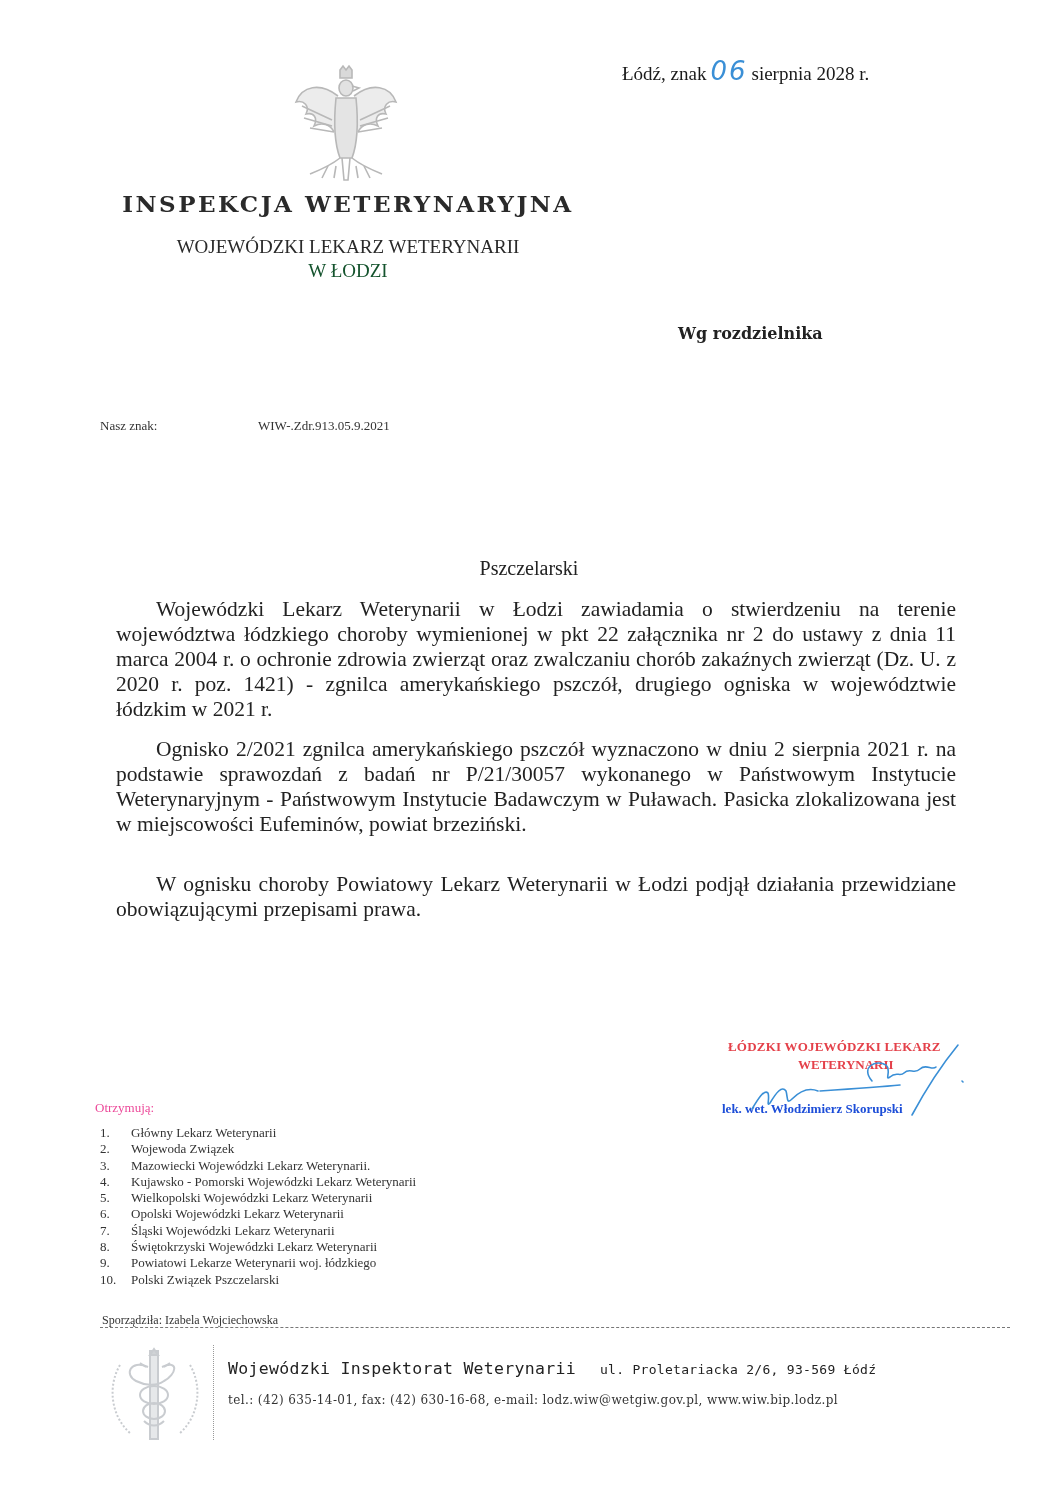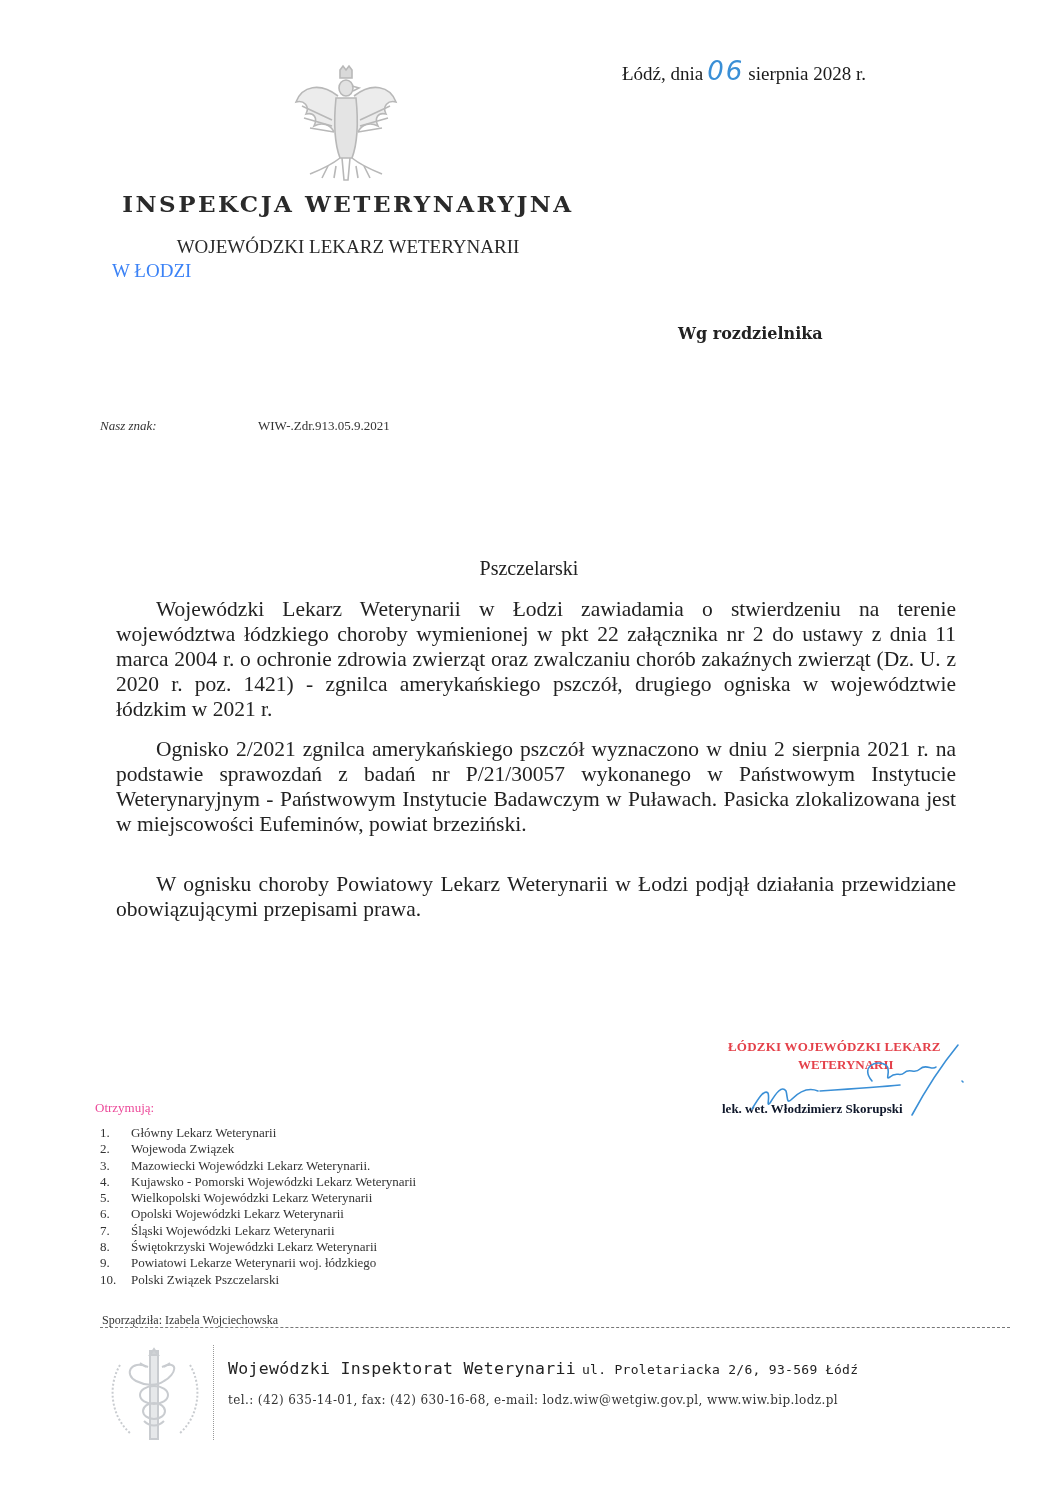--- a/index.html
+++ b/index.html
@@ -6,60 +6,60 @@
   body { width: 1058px; height: 1497px; position: relative; overflow: hidden; color: #1a1a1a; font-family: "DejaVu Serif", serif; }
   .abs { position: absolute; }
 
   .date { left: 622px; top: 56px; font-size: 19px; font-family: "Liberation Serif", serif; white-space: nowrap; }
   .date .hand { color: #3a8fd6; font-style: italic; font-weight: normal; font-size: 26px; font-family: "DejaVu Sans", sans-serif; letter-spacing: 2px; margin: 0 4px; }
 
   .eagle { left: 290px; top: 62px; width: 110px; height: 125px; }
 
   .org-title { left: 112px; top: 190px; width: 472px; text-align: center; font-family: "DejaVu Serif", serif; font-weight: bold; font-size: 23px; letter-spacing: 2.5px; color: #2a2a2a; }
   .org-sub1 { left: 112px; top: 236px; width: 472px; text-align: center; font-family: "Liberation Serif", serif; font-size: 19px; color: #2a2a2a; }
-  .org-sub2 { left: 112px; top: 260px; width: 472px; text-align: left; font-family: "Liberation Serif", serif; font-size: 19px; color: #3b82f6; }
+  .org-sub2 { left: 112px; top: 260px; width: 472px; text-align: center; font-family: "Liberation Serif", serif; font-size: 19px; color: #14532d; }
 
   .addressee { left: 678px; top: 324px; font-family: "DejaVu Serif", serif; font-weight: bold; font-size: 16px; color: #222; }
 
-  .ref-label { left: 100px; top: 418px; font-family: "Liberation Serif", serif; font-size: 13px; color: #333; font-style: italic; }
+  .ref-label { left: 100px; top: 418px; font-family: "Liberation Serif", serif; font-size: 13px; color: #333; }
   .ref-value { left: 258px; top: 418px; font-family: "Liberation Serif", serif; font-size: 13px; color: #333; }
 
   .doc-title { left: 0; width: 1058px; top: 557px; text-align: center; font-family: "Liberation Serif", serif; font-size: 20px; color: #222; }
 
   .body { left: 116px; width: 840px; font-family: "Liberation Serif", serif; font-size: 21.5px; line-height: 25px; text-align: justify; color: #222; }
   .body p { margin: 0; text-indent: 40px; text-align: justify; }
   .p1 { top: 597px; }
   .p2 { top: 737px; }
   .p3 { top: 872px; }
 
   .stamp { left: 700px; top: 1018px; width: 290px; height: 85px; margin-top: 19px; }
   .stamp .l1 { position: absolute; left: 28px; top: 2px; font-family: "Liberation Serif", serif; font-weight: bold; font-size: 13px; color: #e4414a; white-space: nowrap; letter-spacing: 0.2px; }
   .stamp .l2 { position: absolute; left: 98px; top: 20px; font-family: "Liberation Serif", serif; font-weight: bold; font-size: 13px; color: #e4414a; white-space: nowrap; }
-  .stamp .l3 { position: absolute; left: 22px; top: 64px; font-family: "Liberation Serif", serif; font-weight: bold; font-size: 13px; color: #0f172a; white-space: nowrap; }
+  .stamp .l3 { position: absolute; left: 22px; top: 64px; font-family: "Liberation Serif", serif; font-weight: bold; font-size: 13px; color: #1d4ed8; white-space: nowrap; }
   .stamp svg { position: absolute; left: 0; top: 0; }
 
   .recip-label { left: 95px; top: 1100px; font-family: "Liberation Serif", serif; font-size: 13px; color: #ec4899; }
   .recip-list { left: 100px; top: 1125px; margin: 0; padding: 0; list-style: none; font-family: "Liberation Serif", serif; font-size: 13px; line-height: 16.3px; color: #333; }
   .recip-list li { display: flex; }
   .recip-list .num { width: 31px; }
 
   .prepared { left: 102px; top: 1313px; font-family: "Liberation Serif", serif; font-size: 12px; color: #333; }
   .dash-line { left: 100px; top: 1327px; width: 910px; height: 0; border-top: 1px dashed #777; }
 
   .footer-logo { left: 100px; top: 1345px; width: 110px; height: 100px; }
   .footer-div { left: 213px; top: 1345px; width: 0; height: 95px; border-left: 1px dotted #999; }
   .footer-name { left: 228px; top: 1359px; font-family: "DejaVu Sans Mono", monospace; font-size: 16.5px; color: #222; white-space: nowrap; letter-spacing: 0.3px; }
-  .footer-name .addr { font-size: 13px; margin-left: 6px; }
+  .footer-name .addr { font-size: 13px; margin-left: 24px; }
   .footer-contact { left: 228px; top: 1393px; font-family: "DejaVu Serif", serif; font-size: 12px; color: #333; white-space: nowrap; letter-spacing: 0.4px; }
 </style>
 </head>
 <body>
 
 <div class="abs date">
-  <span>Łódź, dnia</span><span class="hand">06</span><span>sierpnia 2028 r.</span>
+  <span>Łódź, znak</span><span class="hand">06</span><span>sierpnia 2028 r.</span>
 </div>
 
 <svg class="abs eagle" viewBox="0 0 110 125">
   <g fill="none" stroke="#b8b8b8" stroke-width="1.6">
     <path d="M50 8 l3-4 3 4 3-4 3 4 v8 h-12z" fill="#d9d9d9"></path>
     <ellipse cx="56" cy="26" rx="7" ry="8" fill="#e2e2e2"></ellipse>
     <path d="M62 24 l7 2 -6 3"></path>
     <path d="M48 34 C30 20 12 24 6 40 C14 38 20 44 16 52 C24 50 28 56 24 64 C32 60 40 62 44 70" fill="#ececec"></path>
     <path d="M64 34 C82 20 100 24 106 40 C98 38 92 44 96 52 C88 50 84 56 88 64 C80 60 72 62 68 70" fill="#ececec"></path>
     <path d="M46 36 C44 56 44 80 50 96 L62 96 C68 80 68 56 66 36 Z" fill="#e4e4e4"></path>

